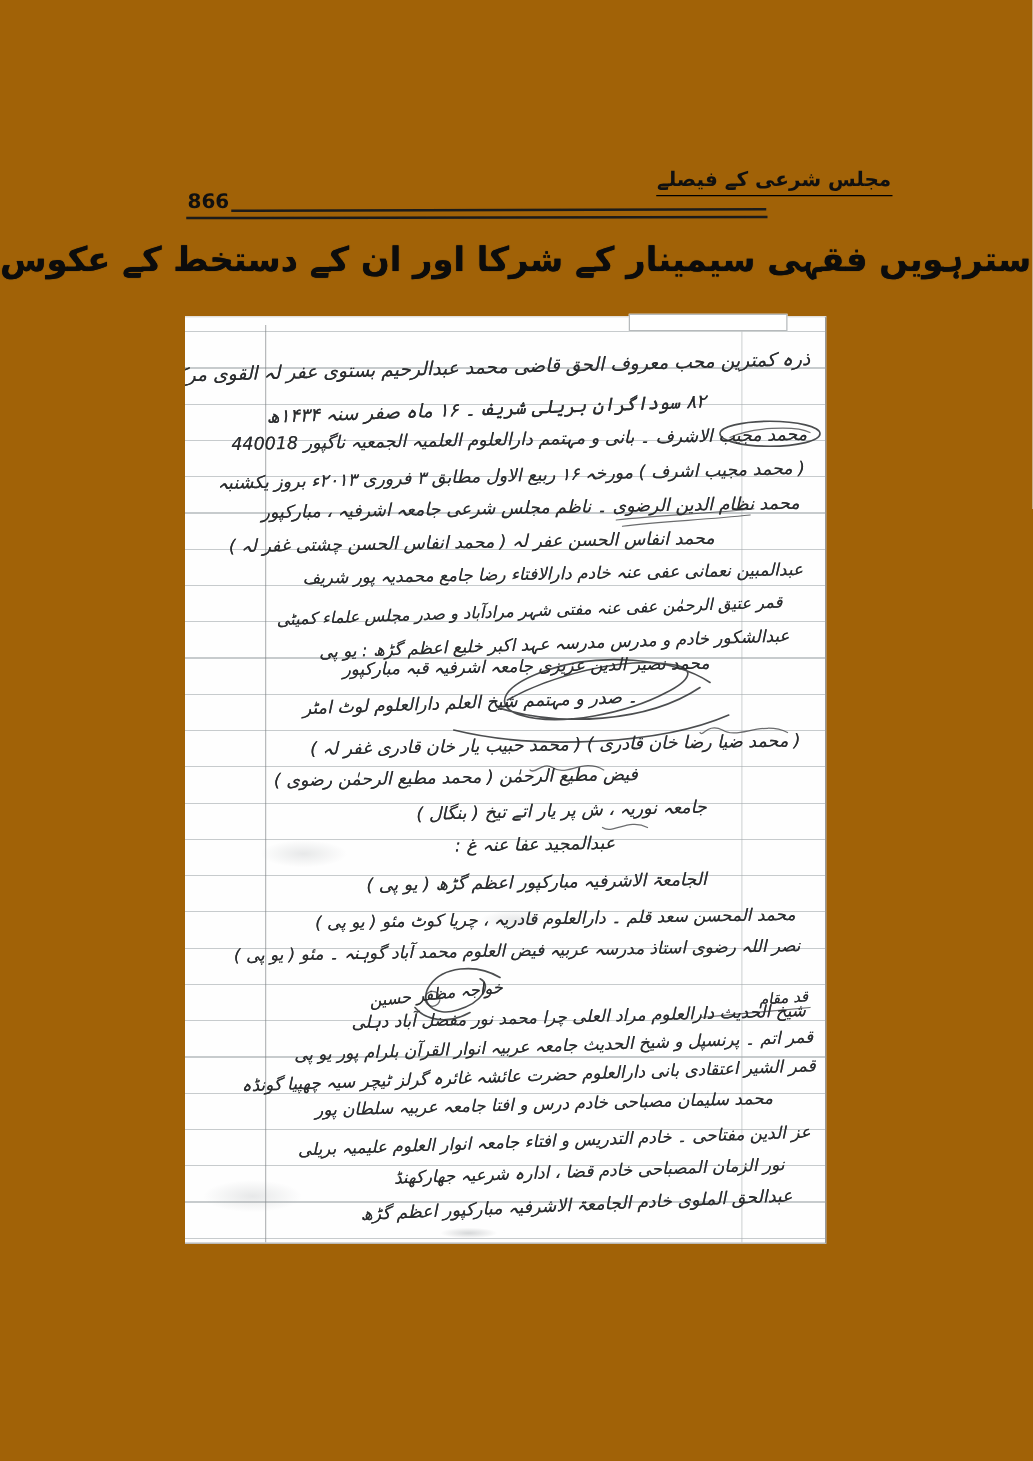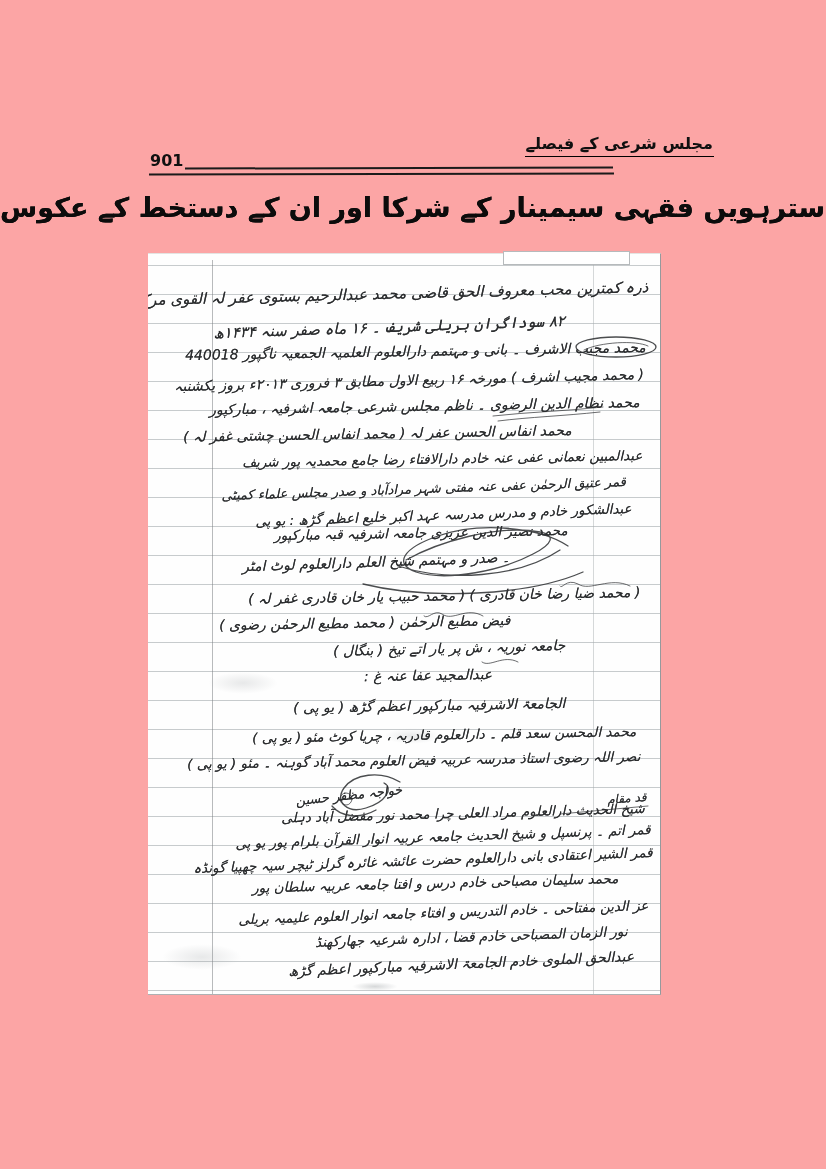--- a/index.html
+++ b/index.html
@@ -1,17 +1,17 @@
 <!DOCTYPE html>
 <html lang="ur" dir="ltr"><head>
 <meta charset="utf-8">
 <style>
   html,body{margin:0;padding:0;background:#e8e8e8;}
   .page{
-    position:relative;width:826px;height:1169px;background:#fca5a5;
+    position:relative;width:826px;height:1169px;background:#a16207;
     margin:0 auto;overflow:hidden;
     font-family:"DejaVu Sans",sans-serif;color:#111;
   }
   
   .head-title{
     position:absolute;top:134px;right:112px;direction:rtl;
     font-size:16px;font-weight:bold;letter-spacing:-0.3px;
     border-bottom:1.5px solid #000;padding:0 1px 3px 1px;color:#101010;
   }
   .page-num{
@@ -67,21 +67,21 @@
     fill:none;stroke:#2c2e30;stroke-width:1.3;stroke-linecap:round;opacity:.85;
   }
   .flourishes .lite{stroke-width:1;opacity:.7;}
 </style>
 </head>
 <body>
 
 <div class="page">
 
   <span class="head-title">مجلس شرعی کے فیصلے</span>
-  <span class="page-num">901</span>
+  <span class="page-num">866</span>
   <span class="rule rule-a"></span>
   <span class="rule rule-b"></span>
 
   <h1 class="main-title">سترہویں فقہی سیمینار کے شرکا اور ان کے دستخط کے عکوس</h1>
 
   <div class="scan">
     <div class="ruling"></div>
     <div class="vline vline-margin"></div>
     <div class="vline vline-inner"></div>
 

